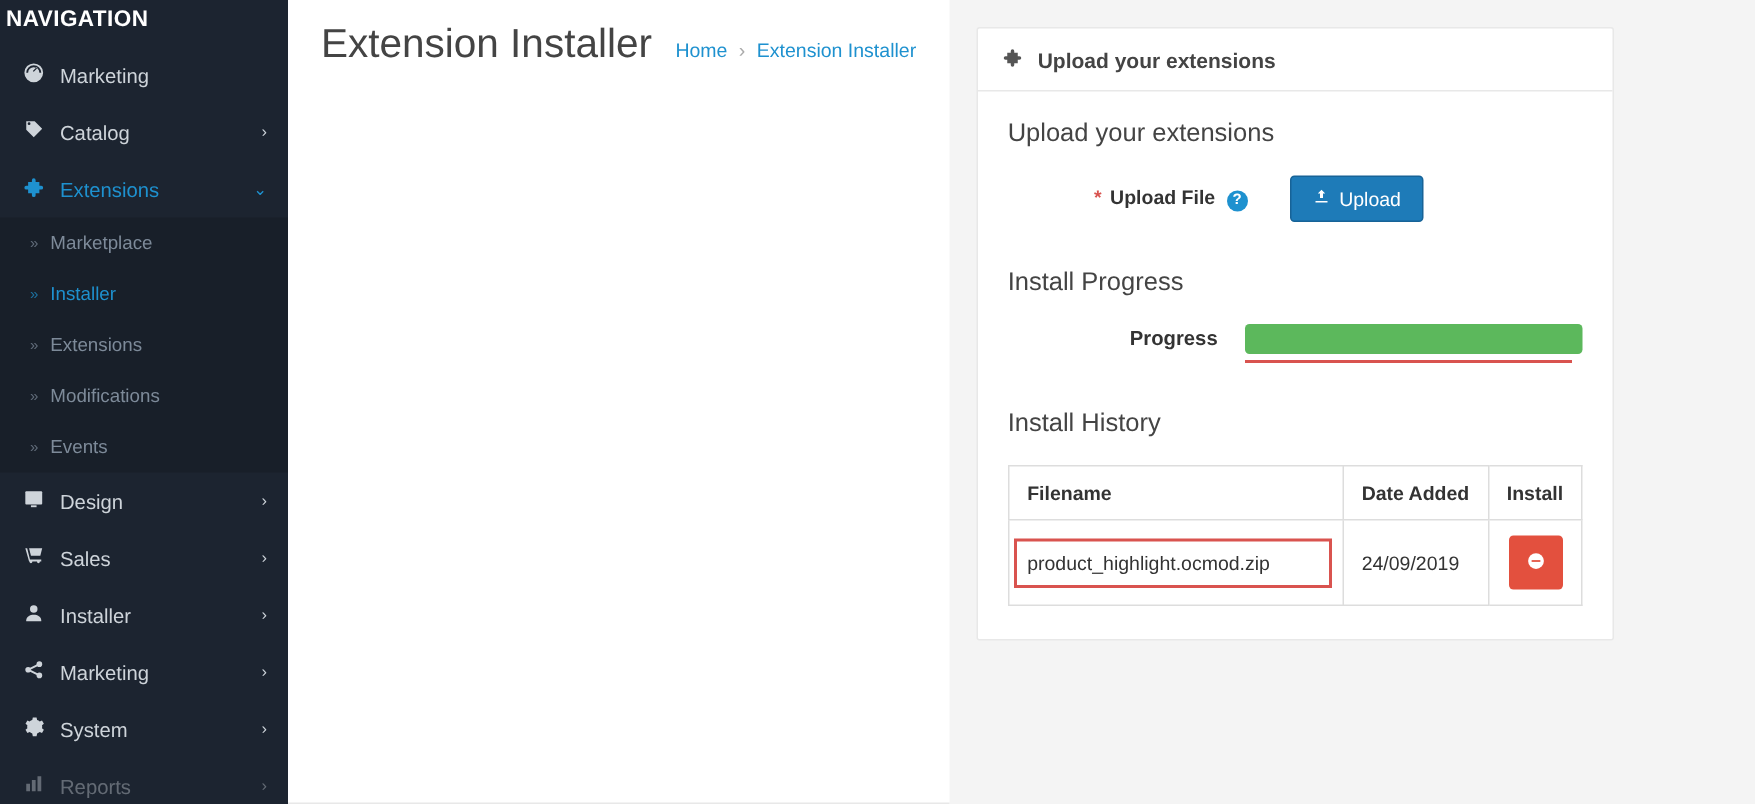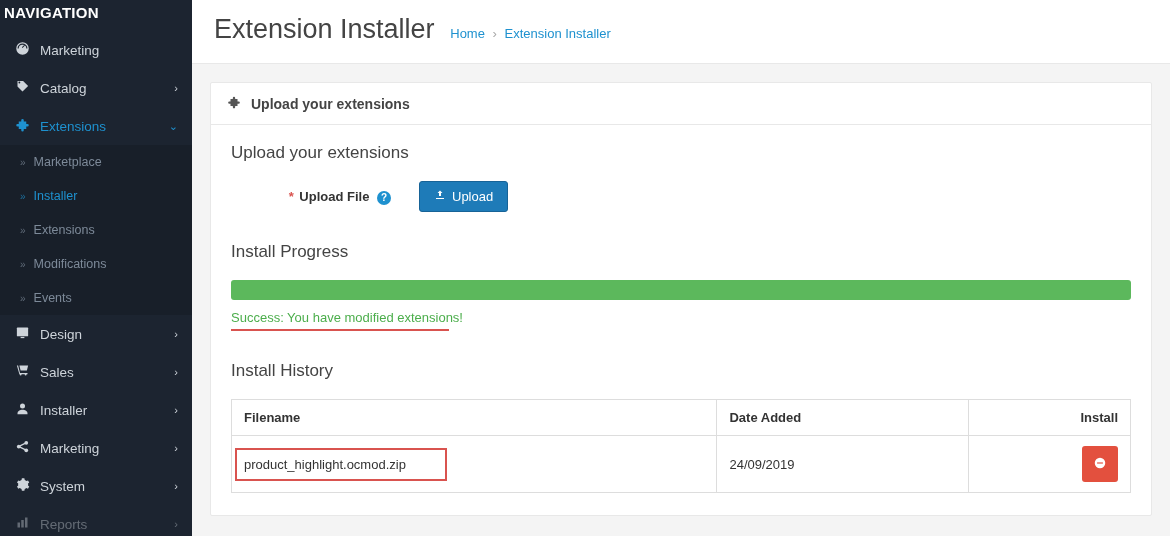--- a/index.html
+++ b/index.html
@@ -58,21 +58,21 @@
     .nav-sub .nav-item.active { color: #1e91cf; }
     .nav-sub .nav-item .sub-arrow {
       margin-right: 8px;
       font-size: 10px;
       opacity: 0.7;
     }
     
     .main {
       flex: 1;
       display: flex;
-      flex-direction: column;
+      flex-direction: row;
       overflow-y: auto;
     }
     .page-header {
       background: #fff;
       border-bottom: 1px solid #e8e8e8;
       padding: 14px 22px 18px 22px;
     }
     .page-title {
       font-size: 27px;
       font-weight: 400;
@@ -355,23 +355,23 @@
                   </svg>
               </span>
               <span>Upload</span>
             </button>
           </div>
         </div>
 
         <div class="section-title">Install Progress</div>
 
         <div class="progress-row" style="margin-bottom: 30px;">
+          <div class="progress-label">Progress</div>
           <div class="progress-block">
             <div class="progress-bar"></div>
-            <div class="progress-msg">Success: You have modified extensions!</div>
             <span class="red-underline"></span>
           </div>
         </div>
 
         <div class="section-title">Install History</div>
 
         <table class="table">
           <thead>
             <tr>
               <th style="width:54%;">Filename</th>

